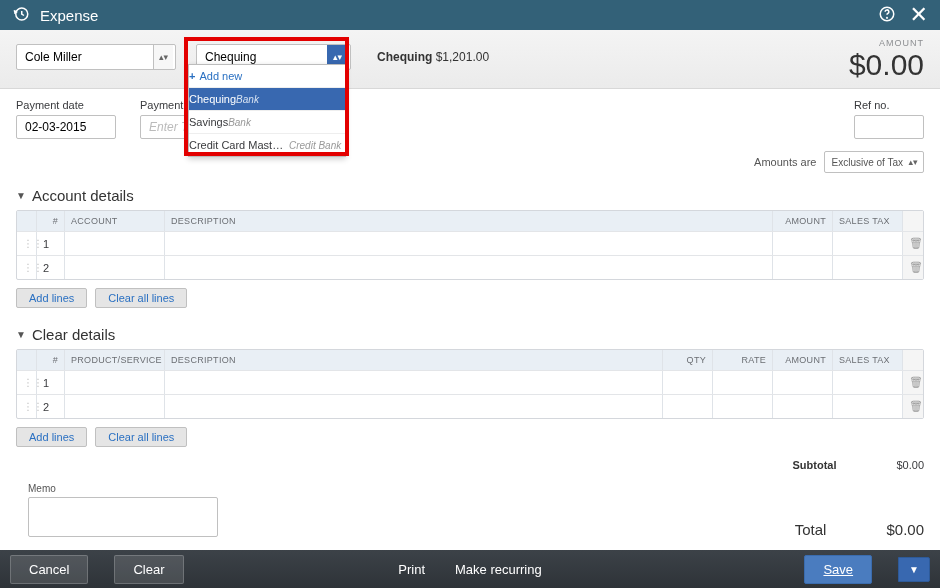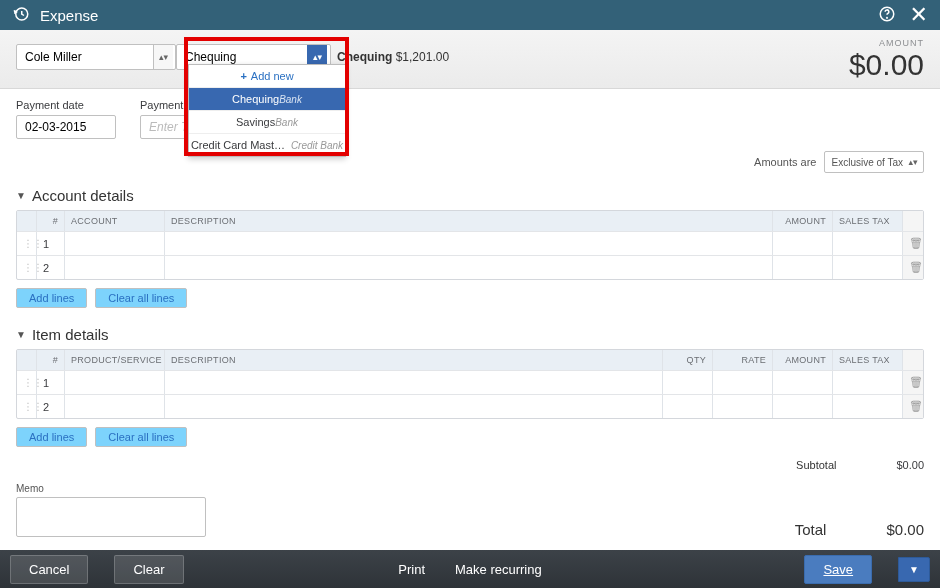--- a/index.html
+++ b/index.html
@@ -37,21 +37,21 @@
   align-items: flex-start;
   position: relative;
 }
 .select-wrap {
   display: flex;
   align-items: center;
   background: #fff;
   border: 1px solid #c0c0c0;
   border-radius: 2px;
   height: 26px;
-  margin-right: 0;
+  margin-right: 20px;
 }
 .select-input {
   border: none;
   outline: none;
   padding: 0 8px;
   height: 24px;
   font-size: 12px;
   background: transparent;
 }
 .select-toggle {
@@ -93,21 +93,21 @@
   top: 64px;
   width: 158px;
   background: #fff;
   border: 1px solid #bcbcbc;
   box-shadow: 0 2px 6px rgba(0,0,0,.2);
   z-index: 40;
   font-size: 11px;
 }
 .dd-row {
   display: flex;
-  justify-content: center;
+  justify-content: flex-start;
   align-items: center;
   padding: 5px 0;
   cursor: pointer;
   border-bottom: 1px solid #eee;
 }
 .dd-row:last-child { border-bottom: none; }
 .dd-row.addnew { color: #2a70c2; }
 .dd-row.addnew .plus { color: #2a70c2; margin-right: 4px; font-weight: bold; }
 .dd-row.selected { background: #3868b0; color: #fff; }
 .dd-row .type { font-style: italic; color: #999; font-size: 10px; }
@@ -196,39 +196,39 @@
 .td { display: flex; align-items: center; }
 .handle-icon { color: #c0c0c0; font-size: 10px; }
 .trash-icon { color: #999; cursor: pointer; }
 
 .table-actions {
   display: flex;
   gap: 8px;
   padding: 8px 16px;
 }
 .link-btn {
-  background: #7dd3fc;
+  background: #e5e5e5;
   border: 1px solid #c0c0c0;
   border-radius: 2px;
   padding: 3px 12px;
   font-size: 11px;
   color: #2a70c2;
   cursor: pointer;
 }
 
 .subtotal-row {
   display: flex;
   justify-content: flex-end;
   padding: 4px 16px;
   gap: 60px;
   font-size: 11px;
 }
-.subtotal-row .lbl { font-weight: 400; color: #333; text-align: right; }
-
-.memo-block { padding: 8px 16px 4px 16px; }
+.subtotal-row .lbl { font-weight: 700; color: #333; text-align: right; }
+
+.memo-block { padding: 8px 16px 4px 28px; }
 .memo-label { font-size: 10px; color: #555; margin-bottom: 3px; display: block; }
 .memo-area {
   width: 190px;
   height: 40px;
   border: 1px solid #c0c0c0;
   border-radius: 2px;
   resize: none;
   font-size: 11px;
   padding: 4px;
 }
@@ -371,20 +371,24 @@
 <div class="fields-row">
   <div class="field-group">
     <span class="field-label">Payment date</span>
     <input class="field-input" style="width: 100px;" value="02-03-2015">
   </div>
   <div class="field-group">
     <span class="field-label">Payment method</span>
     <input class="field-input" style="width: 120px;" placeholder="Enter Text">
   </div>
   <div style="flex:1"></div>
+  <div class="field-group">
+    <span class="field-label">Ref no.</span>
+    <input class="field-input" style="width: 70px;">
+  </div>
 </div>
 
 <div class="tax-row">
   <span>Amounts are</span>
   <div class="tax-select">
     <span style="font-size:10px;">Exclusive of Tax</span>
     <div class="select-toggle" style="border:none;background:none;">
         <span class="caret-updn">▴▾</span>
       </div>
   </div>
@@ -431,21 +435,21 @@
       </div>
   </div>
 </div>
 <div class="table-actions">
   <button class="link-btn">Add lines</button>
   <button class="link-btn">Clear all lines</button>
 </div>
 
 <div class="section-header">
   <span class="caret-right">▼</span>
-  <span>Item details</span>
+  <span>Clear details</span>
 </div>
 <div class="table">
   <div class="thead">
     <div class="th col-handle"></div>
     <div class="th col-num">#</div>
     <div class="th col-account">PRODUCT/SERVICE</div>
     <div class="th col-desc">DESCRIPTION</div>
     <div class="th col-qty">QTY</div>
     <div class="th col-rate">RATE</div>
     <div class="th col-amount">AMOUNT</div>

